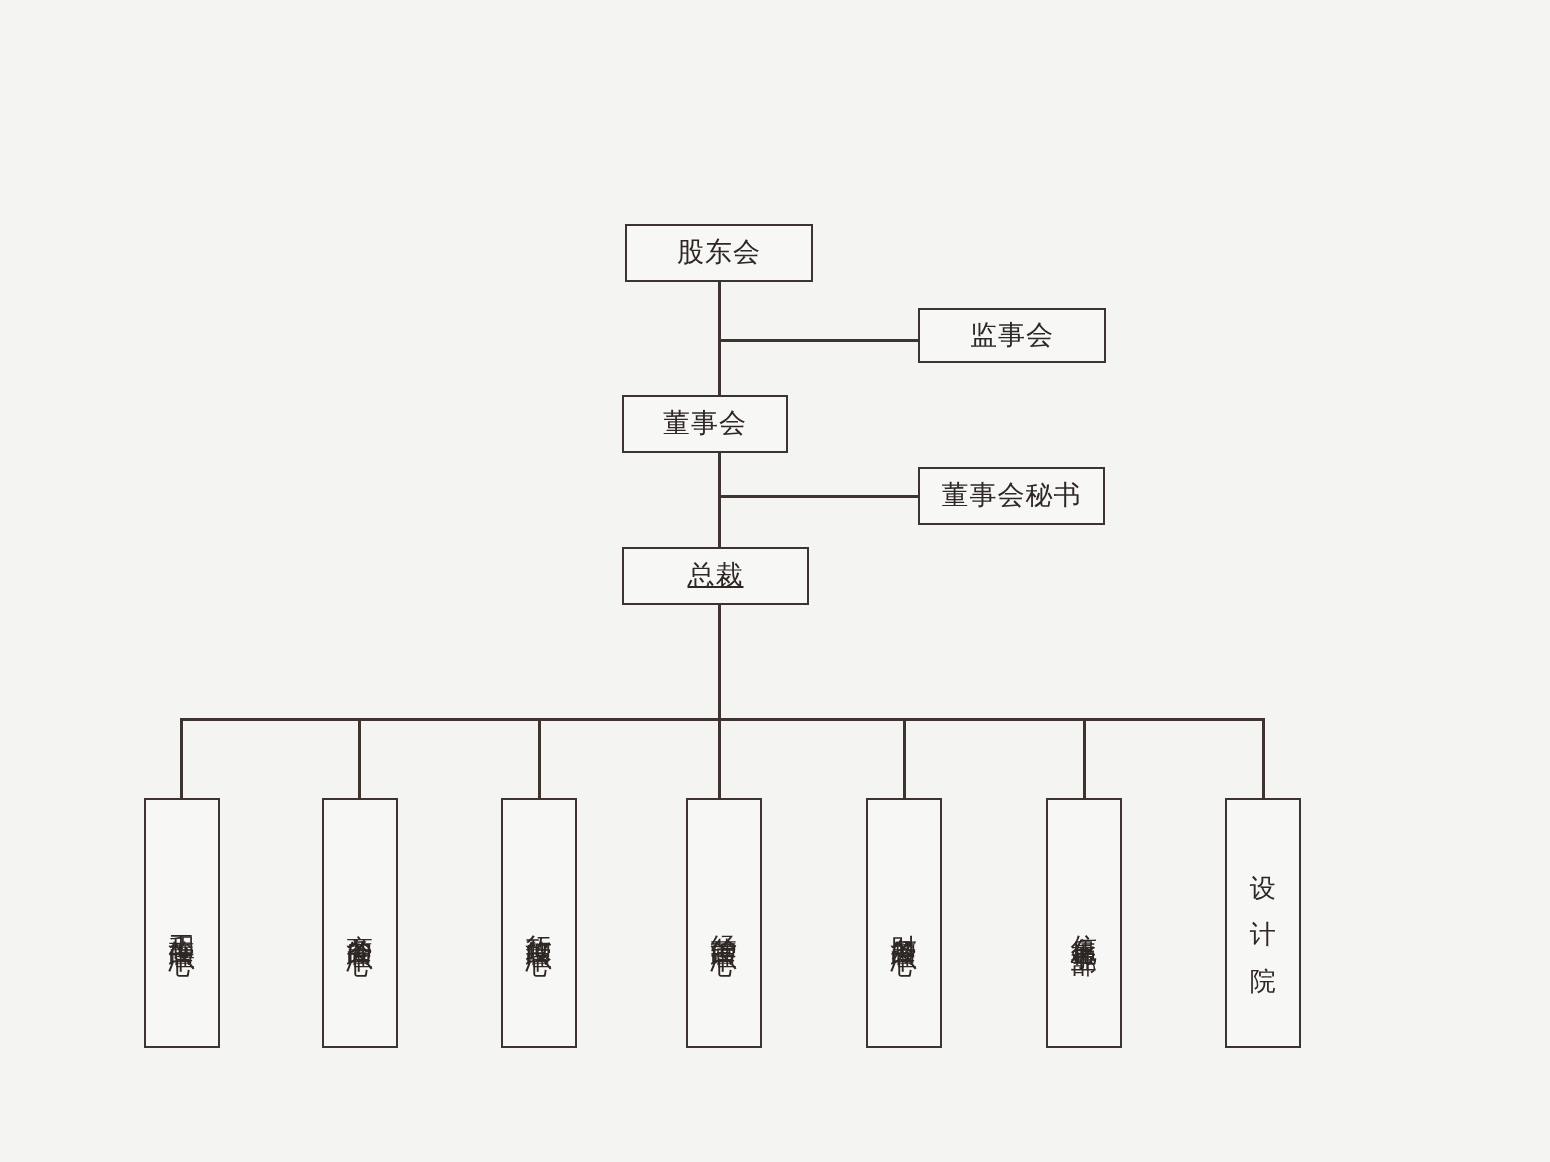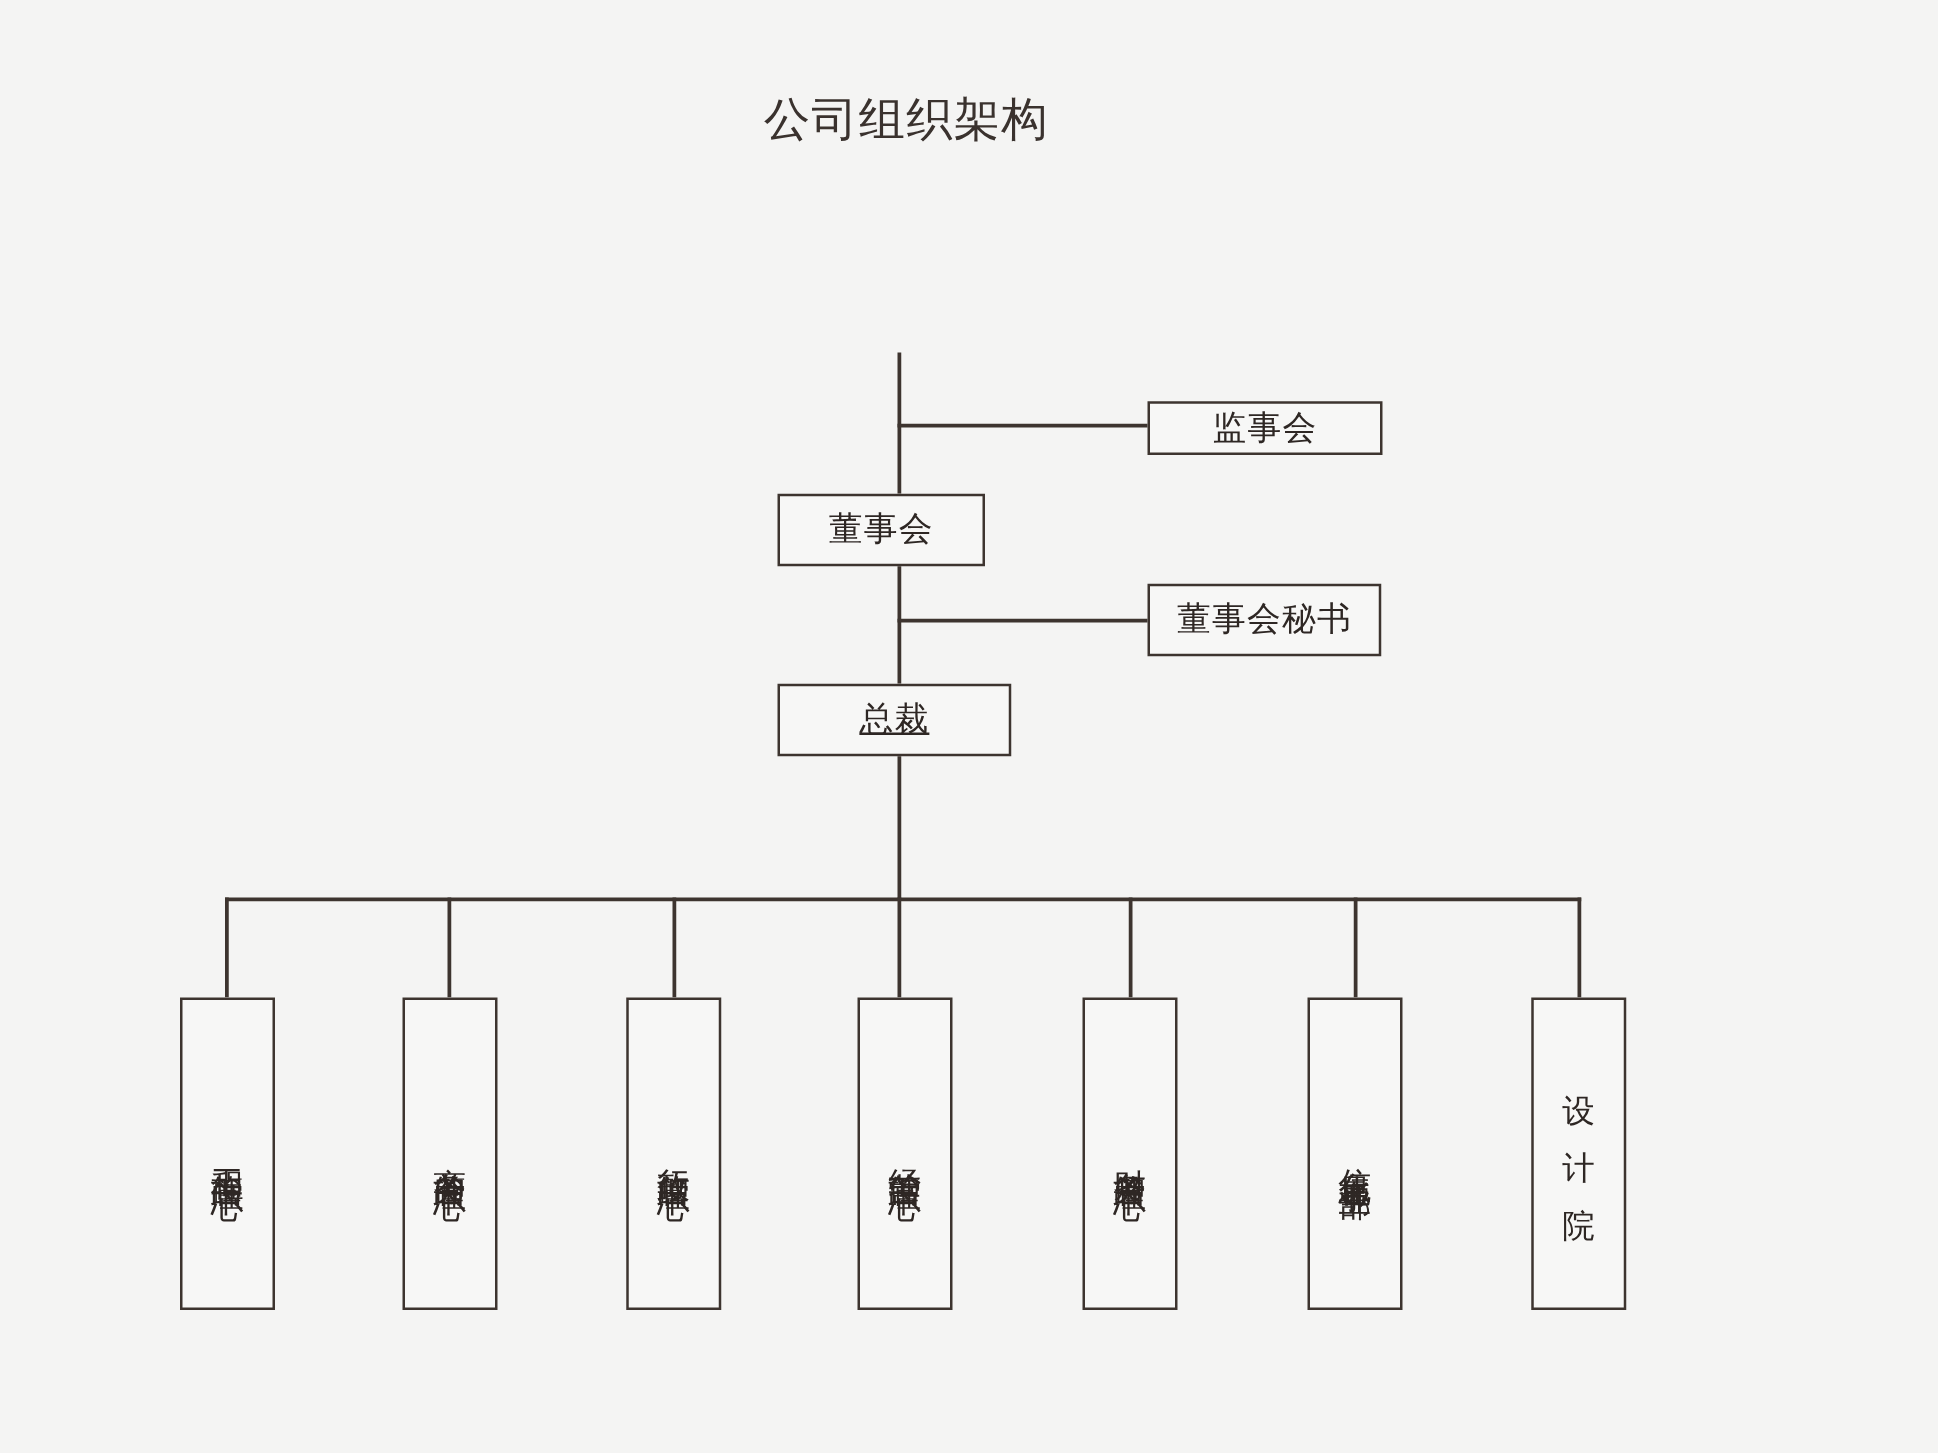--- a/index.html
+++ b/index.html
@@ -61,28 +61,28 @@
     background: #3d342f;
   }
   .connector.v { width: 2.5px; }
   .connector.h { height: 2.5px; }
 </style>
 </head>
 <body>
 
 <div id="chart-root">
 
-  <div id="chart-title">公司组织架构</div>
 
+  <div class="node" style="left:625px; top:224px; width:188px; height:58px;">股东会</div>
 
   <div class="connector v" style="left:718px; top:282px; height:113px;"></div>
 
   <div class="connector h" style="left:718px; top:339px; width:202px;"></div>
 
-  <div class="node" style="left:918px; top:321px; width:188px; height:43px;">监事会</div>
+  <div class="node" style="left:918px; top:308px; width:188px; height:55px;">监事会</div>
 
   <div class="node" style="left:622px; top:395px; width:166px; height:58px;">董事会</div>
 
   <div class="connector v" style="left:718px; top:453px; height:94px;"></div>
 
   <div class="connector h" style="left:718px; top:495px; width:202px;"></div>
 
   <div class="node" style="left:918px; top:467px; width:187px; height:58px;">董事会秘书</div>
 
   <div class="node" style="left:622px; top:547px; width:187px; height:58px;text-decoration:underline;">总裁</div>

